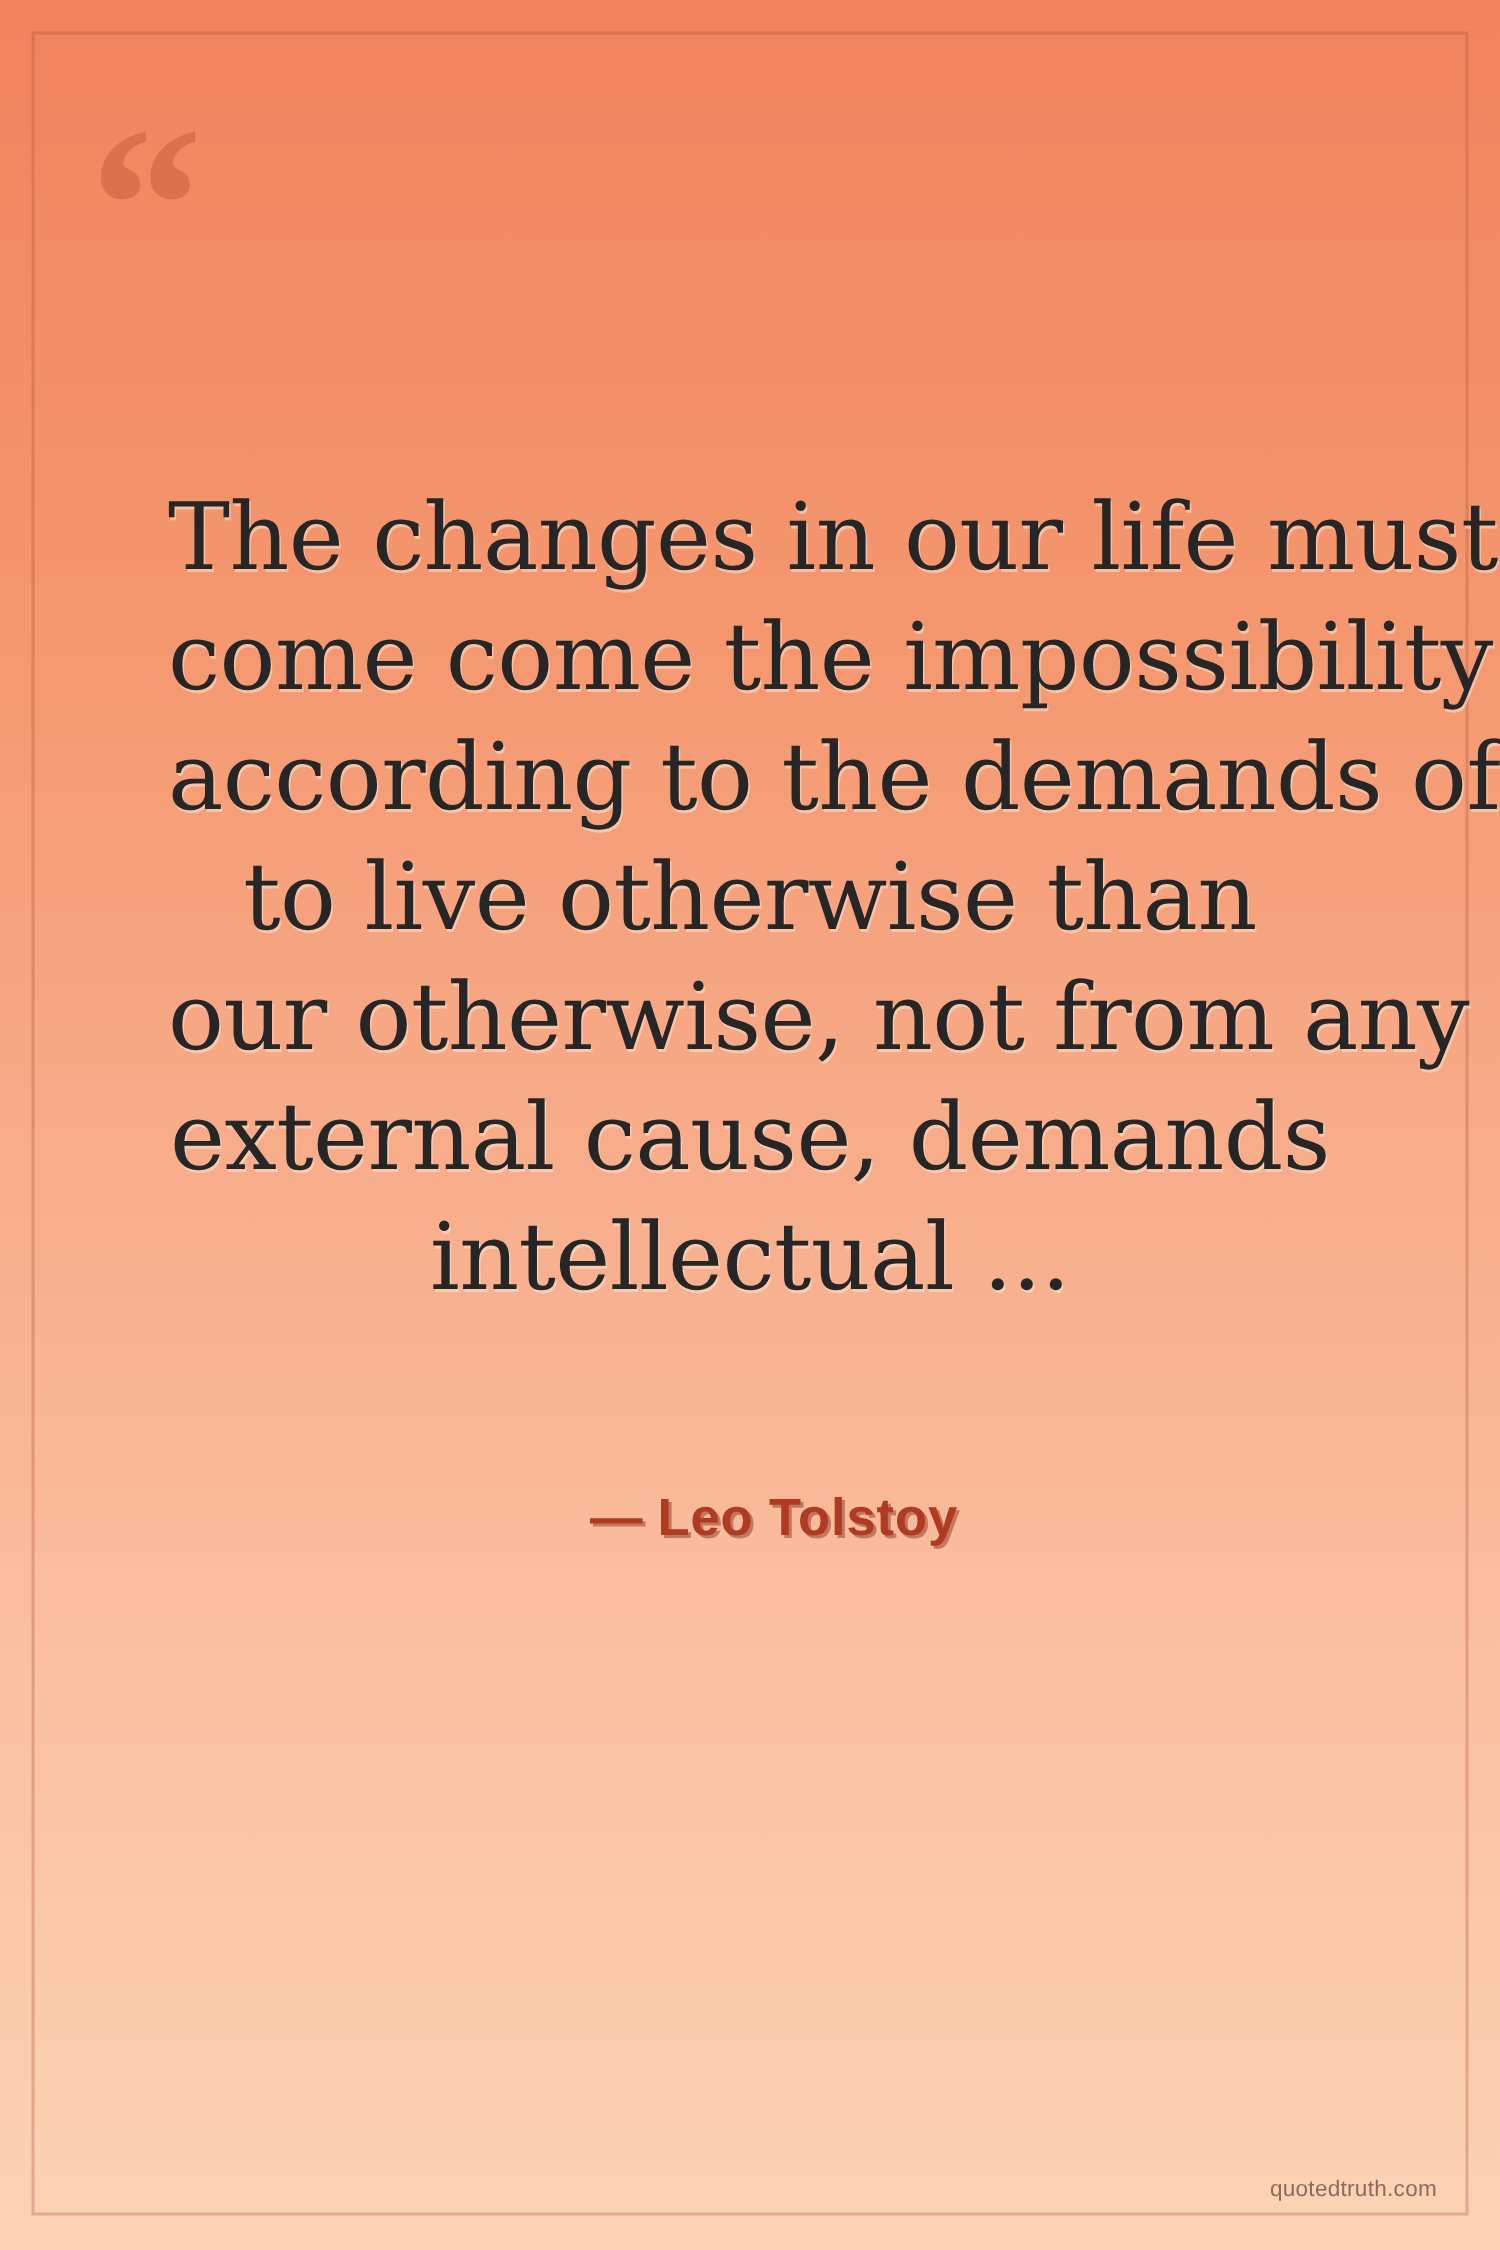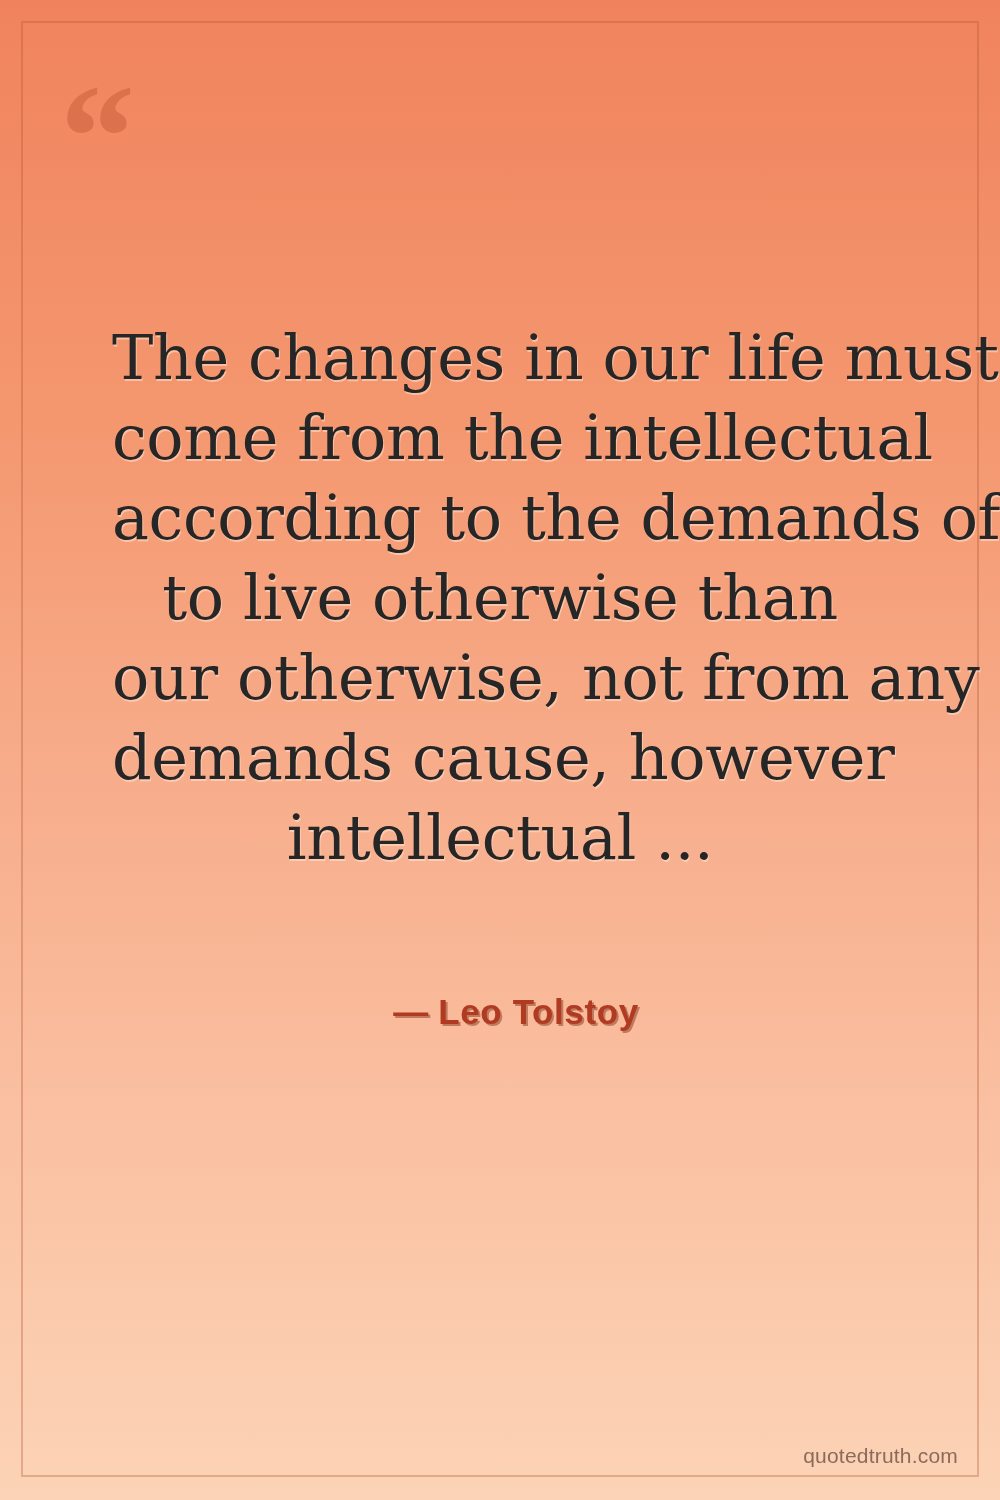--- a/index.html
+++ b/index.html
@@ -92,42 +92,42 @@
     letter-spacing: 0;
     padding-right: 10px;
   }
 
   
   #watermark {
     position: absolute;
     right: 42px;
     bottom: 32px;
     font-family: "Liberation Sans", sans-serif;
-    font-size: 21px;
+    font-size: 15px;
     font-weight: 400;
     color: #8b6b5c;
     letter-spacing: 0.2px;
   }
 </style>
 </head>
 <body>
 
 <div id="quote-card">
 
   <div id="card-frame"></div>
 
   <div id="open-quote">“</div>
 
   <div id="quote-body">
     <span class="qline">The changes in our life must</span>
-    <span class="qline">come from the intellectual</span>
+    <span class="qline">come come the impossibility</span>
     <span class="qline">according to the demands of</span>
     <span class="qline">to live otherwise than</span>
     <span class="qline">our otherwise, not from any</span>
-    <span class="qline">demands cause, however</span>
+    <span class="qline">external cause, demands</span>
     <span class="qline">intellectual ...</span>
   </div>
 
   <div id="attribution">
     <span class="dash">—</span><span>Leo Tolstoy</span>
   </div>
 
   <div id="watermark">quotedtruth.com</div>
 
 </div>

